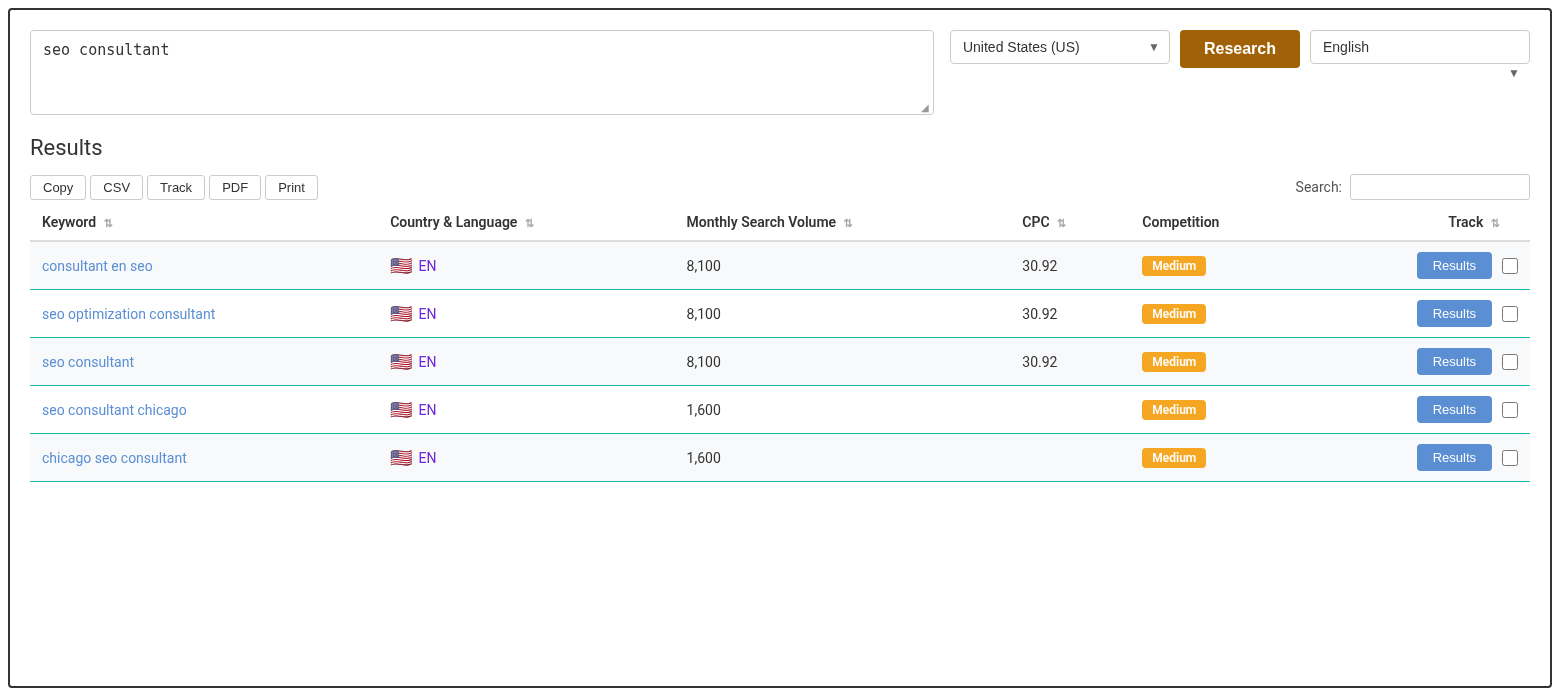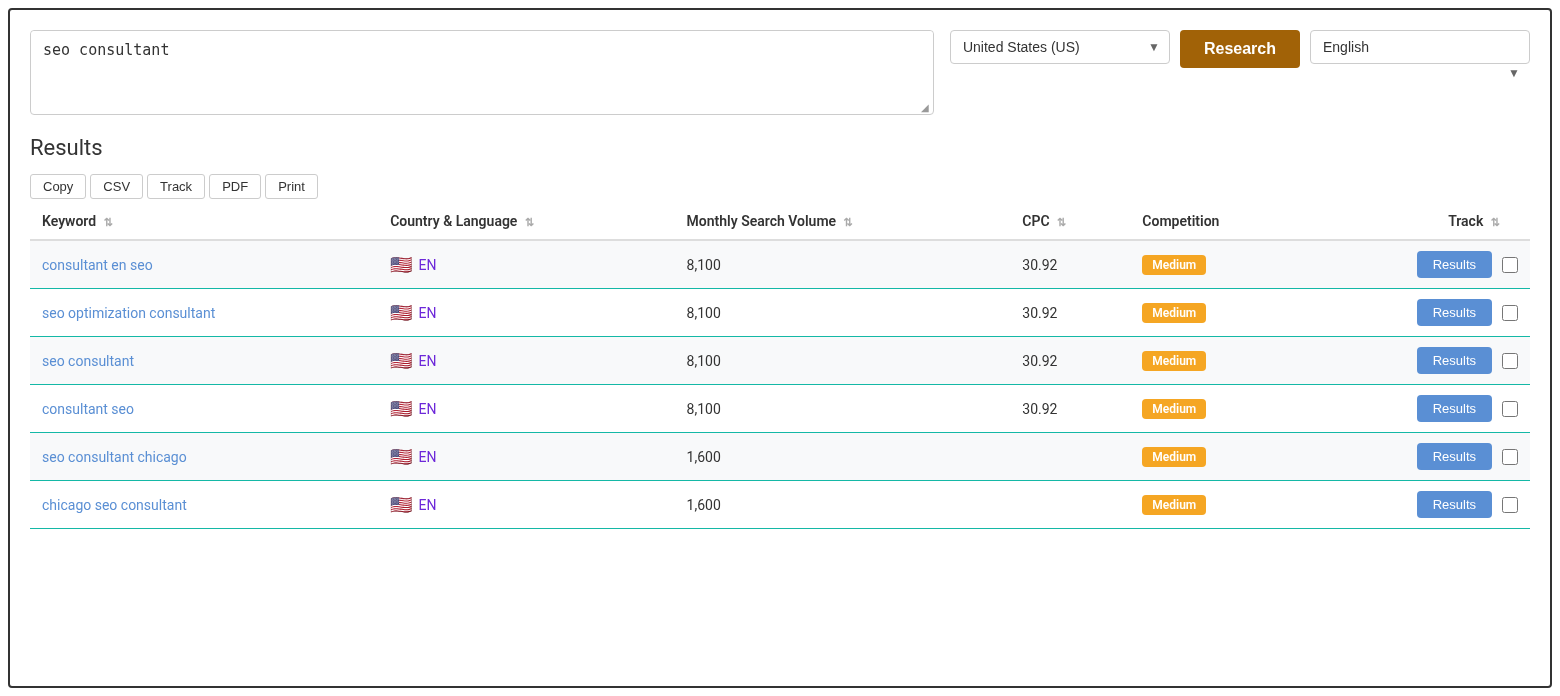--- a/index.html
+++ b/index.html
@@ -257,20 +257,24 @@
   <h2 class="results-title">Results</h2>
 
   <div class="toolbar">
     <div class="export-buttons">
       <button class="export-btn">Copy</button>
       <button class="export-btn">CSV</button>
       <button class="export-btn">Track</button>
       <button class="export-btn">PDF</button>
       <button class="export-btn">Print</button>
     </div>
+    <div class="search-box-wrapper">
+      <span class="search-label">Search:</span>
+      <input class="search-input" type="text" value="" style="">
+    </div>
   </div>
 
   <table>
     <thead>
       <tr>
         <th>
           <span>Keyword</span>
           <span class="sort-icon">⇅</span>
         </th>
         <th>
@@ -343,38 +347,20 @@
           <td>30.92</td>
           <td><span class="badge-medium">Medium</span></td>
           <td>
             <div class="col-actions" style="justify-content: flex-end;">
               <button class="results-btn">Results</button>
               <input type="checkbox" class="track-checkbox" style="">
             </div>
           </td>
         </tr>
         <tr>
-          <td><a class="keyword-link" href="#">consultant seo</a></td>
-          <td>
-            <div class="flag-cell">
-              <span class="flag">🇺🇸</span>
-              <span class="lang-code">EN</span>
-            </div>
-          </td>
-          <td>8,100</td>
-          <td>30.92</td>
-          <td><span class="badge-medium">Medium</span></td>
-          <td>
-            <div class="col-actions" style="justify-content: flex-end;">
-              <button class="results-btn">Results</button>
-              <input type="checkbox" class="track-checkbox" style="">
-            </div>
-          </td>
-        </tr>
-        <tr>
           <td><a class="keyword-link" href="#">seo consultant chicago</a></td>
           <td>
             <div class="flag-cell">
               <span class="flag">🇺🇸</span>
               <span class="lang-code">EN</span>
             </div>
           </td>
           <td>1,600</td>
           <td></td>
           <td><span class="badge-medium">Medium</span></td>

